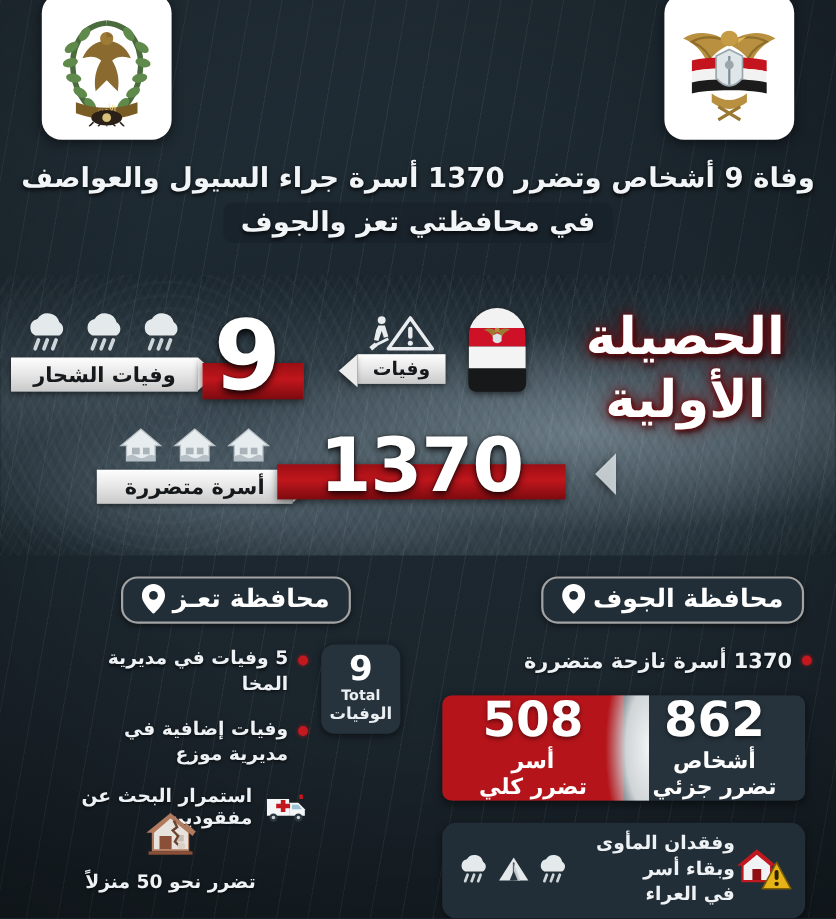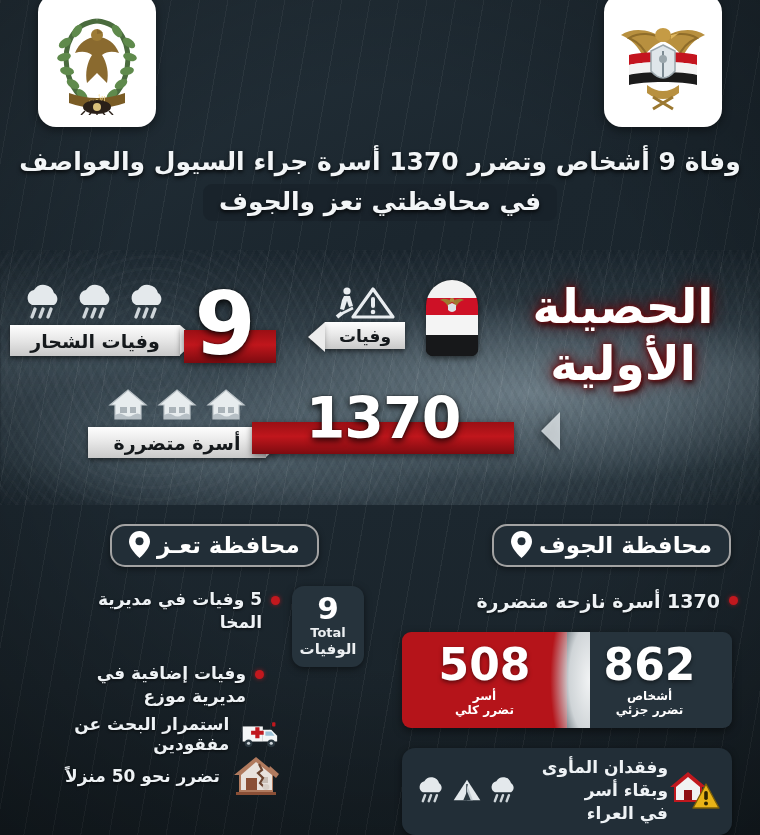--- a/index.html
+++ b/index.html
@@ -178,21 +178,21 @@
   
   #split-panel{
     position:absolute;left:402px;top:632px;width:330px;height:96px;
     border-radius:9px;overflow:hidden;display:flex;
     box-shadow:0 3px 9px rgba(0,0,0,.5);
   }
   .sp-half{flex:1;display:flex;flex-direction:column;align-items:center;justify-content:center;position:relative;}
   #sp-left{background:#26333c;}
   #sp-right{background:#b5141a;}
   .sp-num{font-size:44px;font-weight:700;line-height:1;color:#fff;text-shadow:0 2px 4px rgba(0,0,0,.5);}
-  .sp-lab{font-size:12px;font-weight:700;line-height:1.2;color:#fff;text-align:center;margin-top:2px;}
+  .sp-lab{font-size:20px;font-weight:700;line-height:1.2;color:#fff;text-align:center;margin-top:2px;}
   #sp-divider{
     position:absolute;left:50%;top:0;bottom:0;width:46px;transform:translateX(-50%);
     background:radial-gradient(ellipse 120% 150% at 100% 50%, #f2f4f5 0%, #cfd4d7 38%, rgba(190,196,200,0) 72%);
     z-index:3;pointer-events:none;
   }
 
   #shelter-box{
     position:absolute;left:402px;top:748px;width:330px;
     background:#222e37;border-radius:13px;padding:8px 12px 10px;
     display:flex;align-items:center;gap:0;
@@ -351,21 +351,21 @@
     </div>
   </div>
 </div>
 
 <div class="stat-row" style="top:382px;left:48px;width:470px;height:100px;">
 
   <div class="chevron" style="position:absolute;right:-42px;top:30px;"></div>
 
   <div style="position:absolute;right:10px;top:0;width:250px;height:100px;">
     <div class="red-bar" style="left:-6px;right:-6px;top:40px;height:32px;"></div>
-    <div class="big-num" style="font-size:57px;text-align:center;padding-top:8px;letter-spacing:-1px;">1370</div>
+    <div class="big-num" style="font-size:68px;text-align:center;padding-top:8px;letter-spacing:-1px;">1370</div>
   </div>
 
   <div style="position:absolute;right:252px;top:4px;width:178px;">
     <div class="icon-cluster" style="justify-content:center;margin-bottom:3px;gap:7px;">
       <svg width="42" height="38" viewBox="0 0 42 38">
         <path d="M21 4 L39 19 L34 19 L34 33 L8 33 L8 19 L3 19 Z" fill="#e7ecee" stroke="#b9c1c6" stroke-width="1.2"></path>
         <rect x="13" y="21" width="7" height="6" fill="#aab3b9"></rect>
         <rect x="23" y="21" width="6" height="6" fill="#aab3b9"></rect>
         <path d="M8 29 q5 -3 9 0 q5 3 9 0 q5 -3 8 0 L34 33 L8 33 Z" fill="#b6bfc5"></path>
       </svg>
@@ -400,42 +400,42 @@
   <div class="tb-num">9</div>
   <div class="tb-en">Total</div>
   <div class="tb-ar">الوفيات</div>
 </div>
 
 <div style="position:absolute;right:480px;top:588px;width:200px;text-align:right;">
   <div class="bullet-line" style="justify-content:flex-start;">
     <span class="bullet-dot"></span>
     <span>5 وفيات في مديرية المخا</span>
   </div>
-  <div class="bullet-line" style="justify-content:center;margin-top:27px;">
+  <div class="bullet-line" style="justify-content:flex-start;margin-top:17px;">
     <span class="bullet-dot"></span>
     <span style="display:block;max-width:150px;">وفيات إضافية في مديرية موزع</span>
   </div>
 </div>
 
 <div class="icon-line" style="right:480px;top:714px;width:250px;justify-content:flex-start;align-items:center;">
   <svg width="46" height="34" viewBox="0 0 46 34" style="order:-1;">
     <path d="M2 8 L26 8 L26 26 L2 26 Z" fill="#f4f6f7"></path>
     <path d="M26 12 L36 12 L43 19 L43 26 L26 26 Z" fill="#f4f6f7"></path>
     <path d="M29 14 L36 14 L40 19 L29 19 Z" fill="#9cc2d8"></path>
     <circle cx="9" cy="28" r="4.5" fill="#2b3840"></circle>
       <circle cx="9" cy="28" r="1.9" fill="#cdd5da"></circle>
     <circle cx="36" cy="28" r="4.5" fill="#2b3840"></circle>
       <circle cx="36" cy="28" r="1.9" fill="#cdd5da"></circle>
     <path d="M12 13 h5 v-4 h5 v4 h5 v5 h-5 v4 h-5 v-4 h-5 z" fill="#c0181e"></path>
     <rect x="37" y="3" width="4" height="5" rx="1" fill="#c0181e"></rect>
   </svg>
   <span>استمرار البحث عن مفقودين</span>
 </div>
 
-<div class="icon-line" style="right:480px;top:754px;width:250px;justify-content:flex-start;">
+<div class="icon-line" style="right:480px;top:736px;width:250px;justify-content:flex-start;flex-direction:column;">
   <svg width="48" height="44" viewBox="0 0 48 44" style="order:-1;">
     <path d="M24 3 L46 21 L41 21 L41 38 L7 38 L7 21 L2 21 Z" fill="#b07a5e"></path>
     <path d="M24 8 L40 21 L40 36 L9 36 L9 21 Z" fill="#e8e2dd"></path>
     <rect x="14" y="24" width="11" height="12" fill="#8a4f36"></rect>
     <rect x="29" y="23" width="7" height="6" fill="#c8bdb4"></rect>
     <path d="M27 10 l3 6 l-4 3 l5 5 l-3 5 l4 4" fill="none" stroke="#6b4430" stroke-width="2.2"></path>
     <path d="M38 12 L47 20 L44 24 L36 17 Z" fill="#b07a5e"></path>
     <ellipse cx="34" cy="33" rx="3.4" ry="3" fill="#d8cfc7"></ellipse>
     <rect x="4" y="38" width="40" height="3" fill="#8a4f36"></rect>
   </svg>

